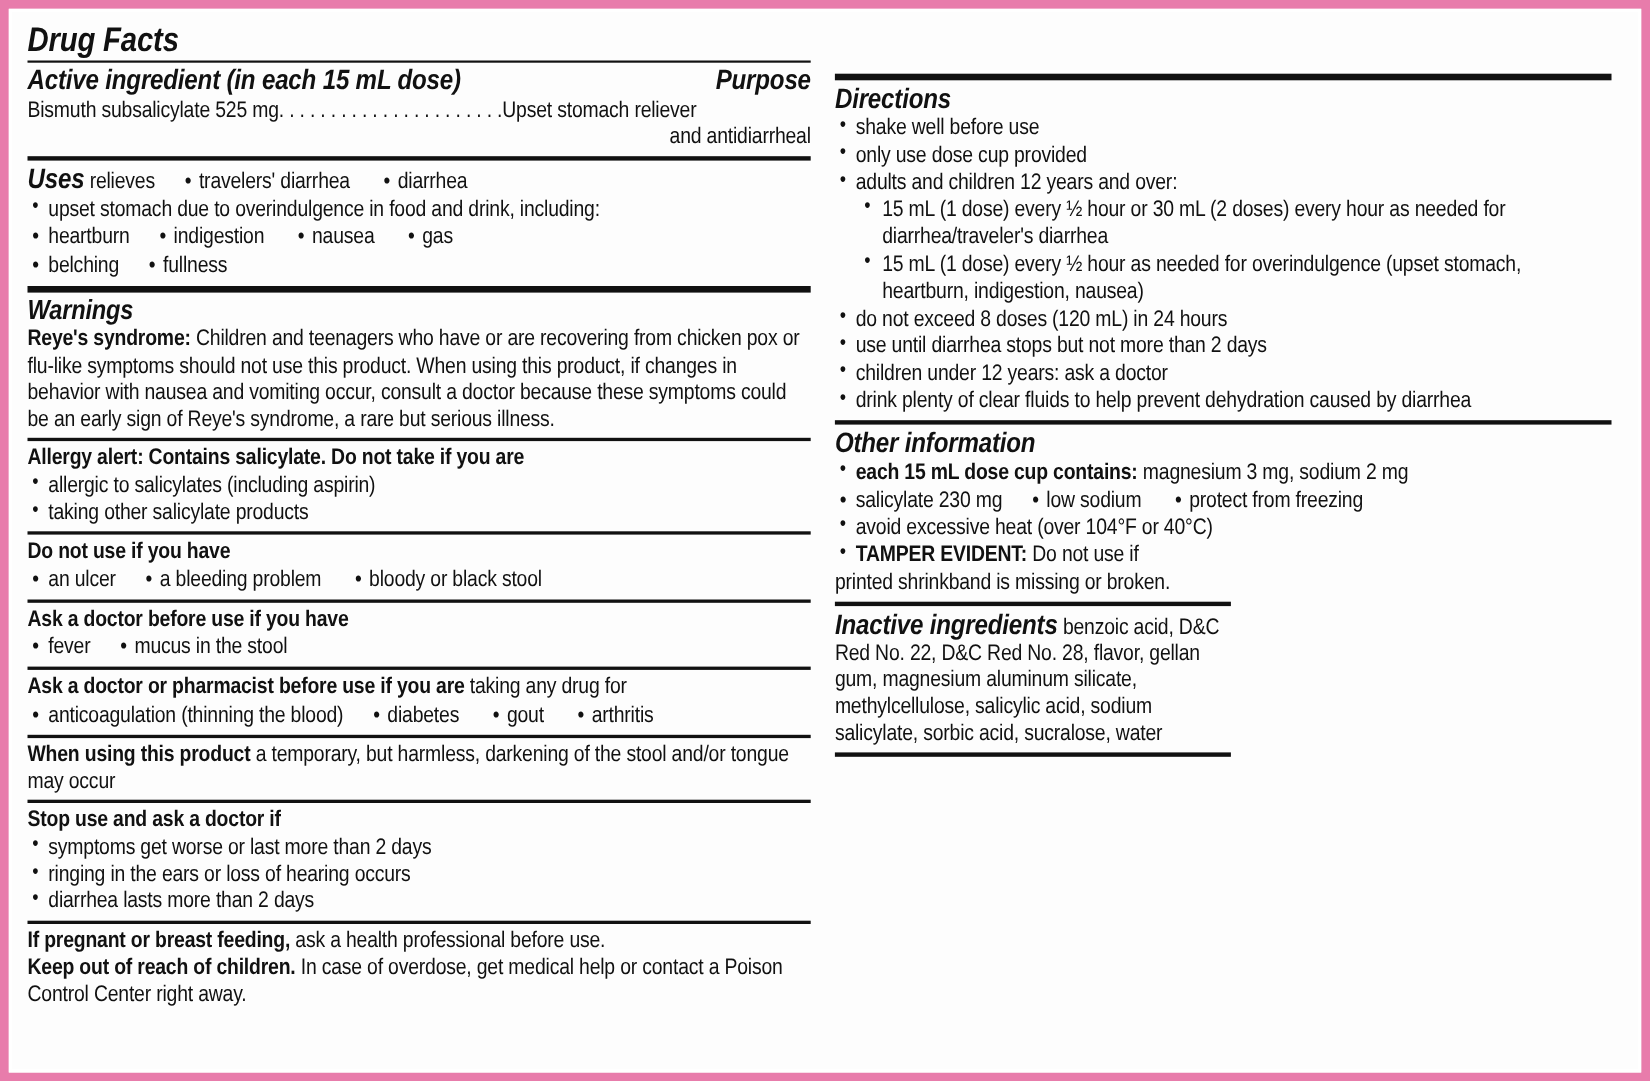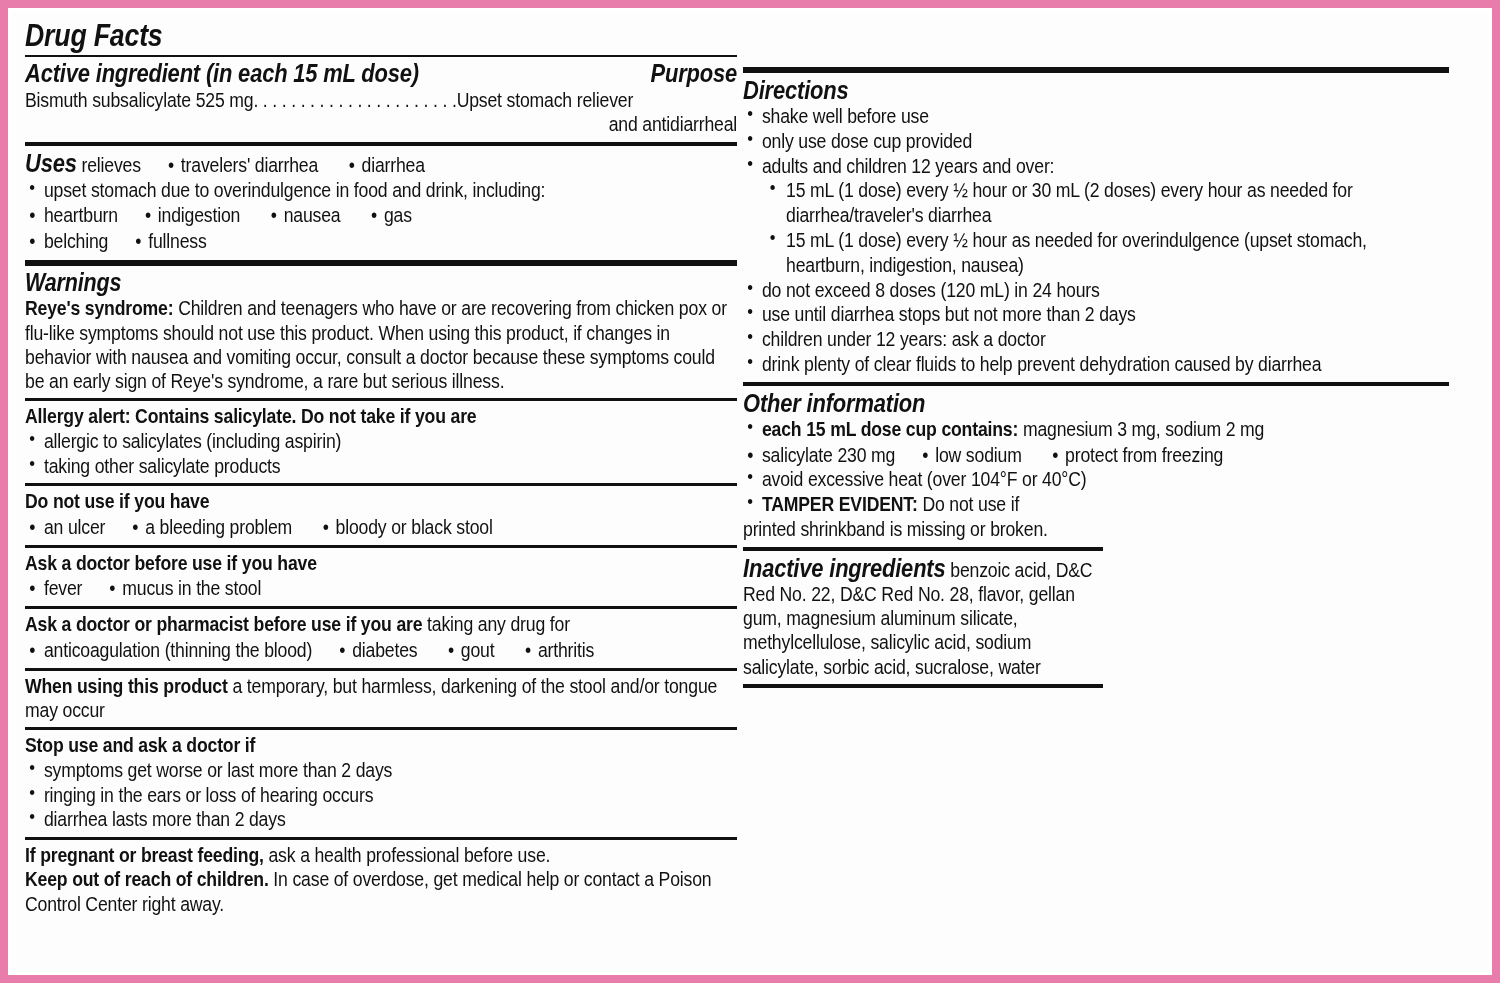--- a/index.html
+++ b/index.html
@@ -16,21 +16,21 @@
     padding:8px;
     box-sizing:border-box;
   }
   #label-inner{
     width:100%;height:100%;
     background:#fdfdfd;
     box-sizing:border-box;
     border:3px solid #ffffff;
     padding:6px 10px 6px 14px;
     display:flex;
-    gap:6px;
+    gap:22px;
   }
   .col{position:relative;}
   .col-left{width:712px;flex:0 0 712px;}
   .col-right{width:706px;flex:0 0 706px;padding-top:0px;}
 
   
   .txt{
     font-family:"Liberation Sans", sans-serif;
     transform:scaleX(0.86);
     transform-origin:left center;

